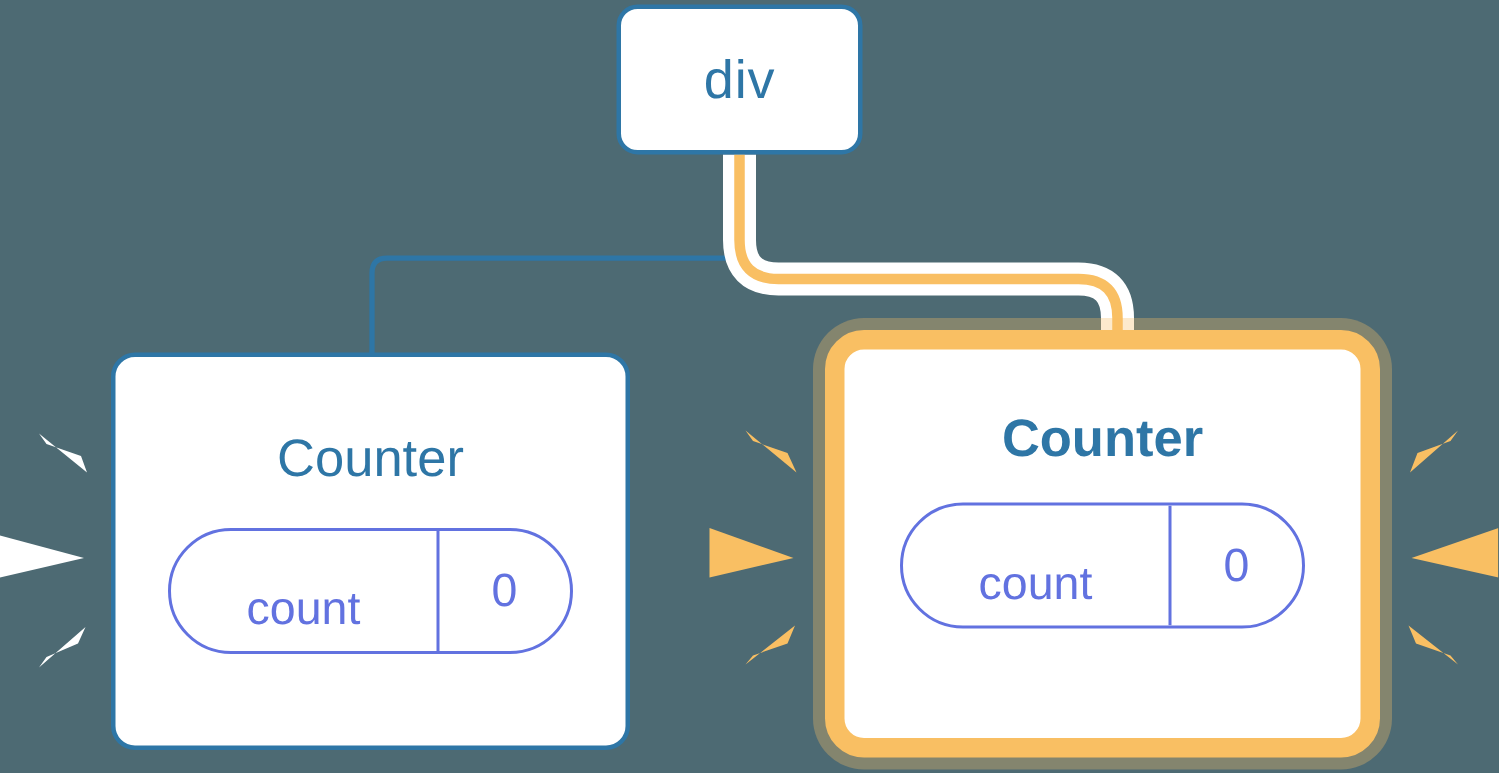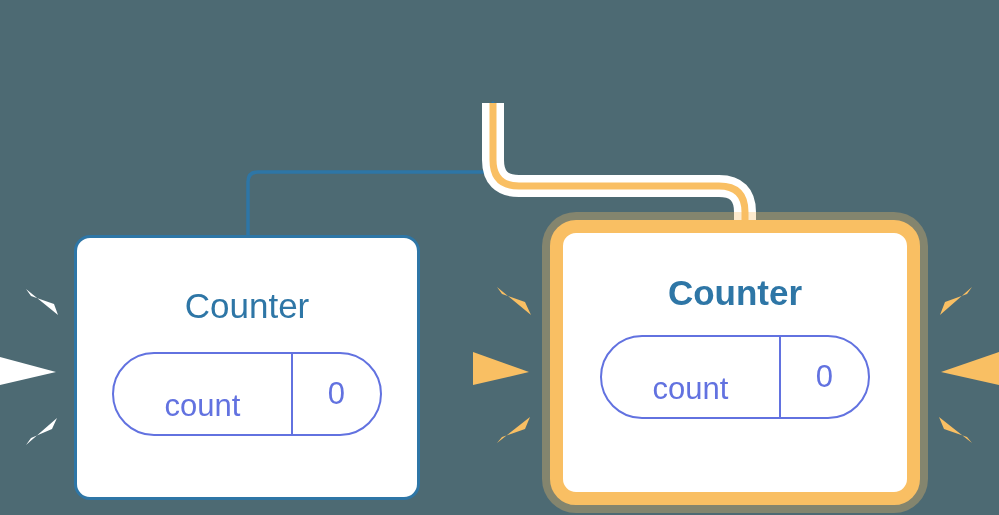--- a/index.html
+++ b/index.html
@@ -134,20 +134,23 @@
 
   <svg class="layer" width="999" height="515" viewBox="0 0 999 515">
 
     <path d="M 493 103 L 493 162 Q 493 172 483 172 L 258 172 Q 248 172 248 182 L 248 237" fill="none" stroke="#2e76a6" stroke-width="3.5" stroke-linecap="round"></path>
 
     <path d="M 493 103 L 493 160 Q 493 186 519 186 L 719 186 Q 745 186 745 212 L 745 240" fill="none" stroke="#ffffff" stroke-width="22" stroke-linecap="butt" stroke-linejoin="round"></path>
 
     <path d="M 493 103 L 493 160 Q 493 186 519 186 L 719 186 Q 745 186 745 212 L 745 240" fill="none" stroke="#f9bf63" stroke-width="7" stroke-linecap="butt" stroke-linejoin="round"></path>
   </svg>
 
+  <div class="node node-div">
+    <span class="node-title">div</span>
+  </div>
 
   <div class="node node-counter-left">
     <span class="node-title">Counter</span>
     <div class="pill pill-l">
       <div class="pill-left">
         <span class="pill-text">count</span>
       </div>
       <div class="pill-right">
         <span class="pill-text">0</span>
       </div>

